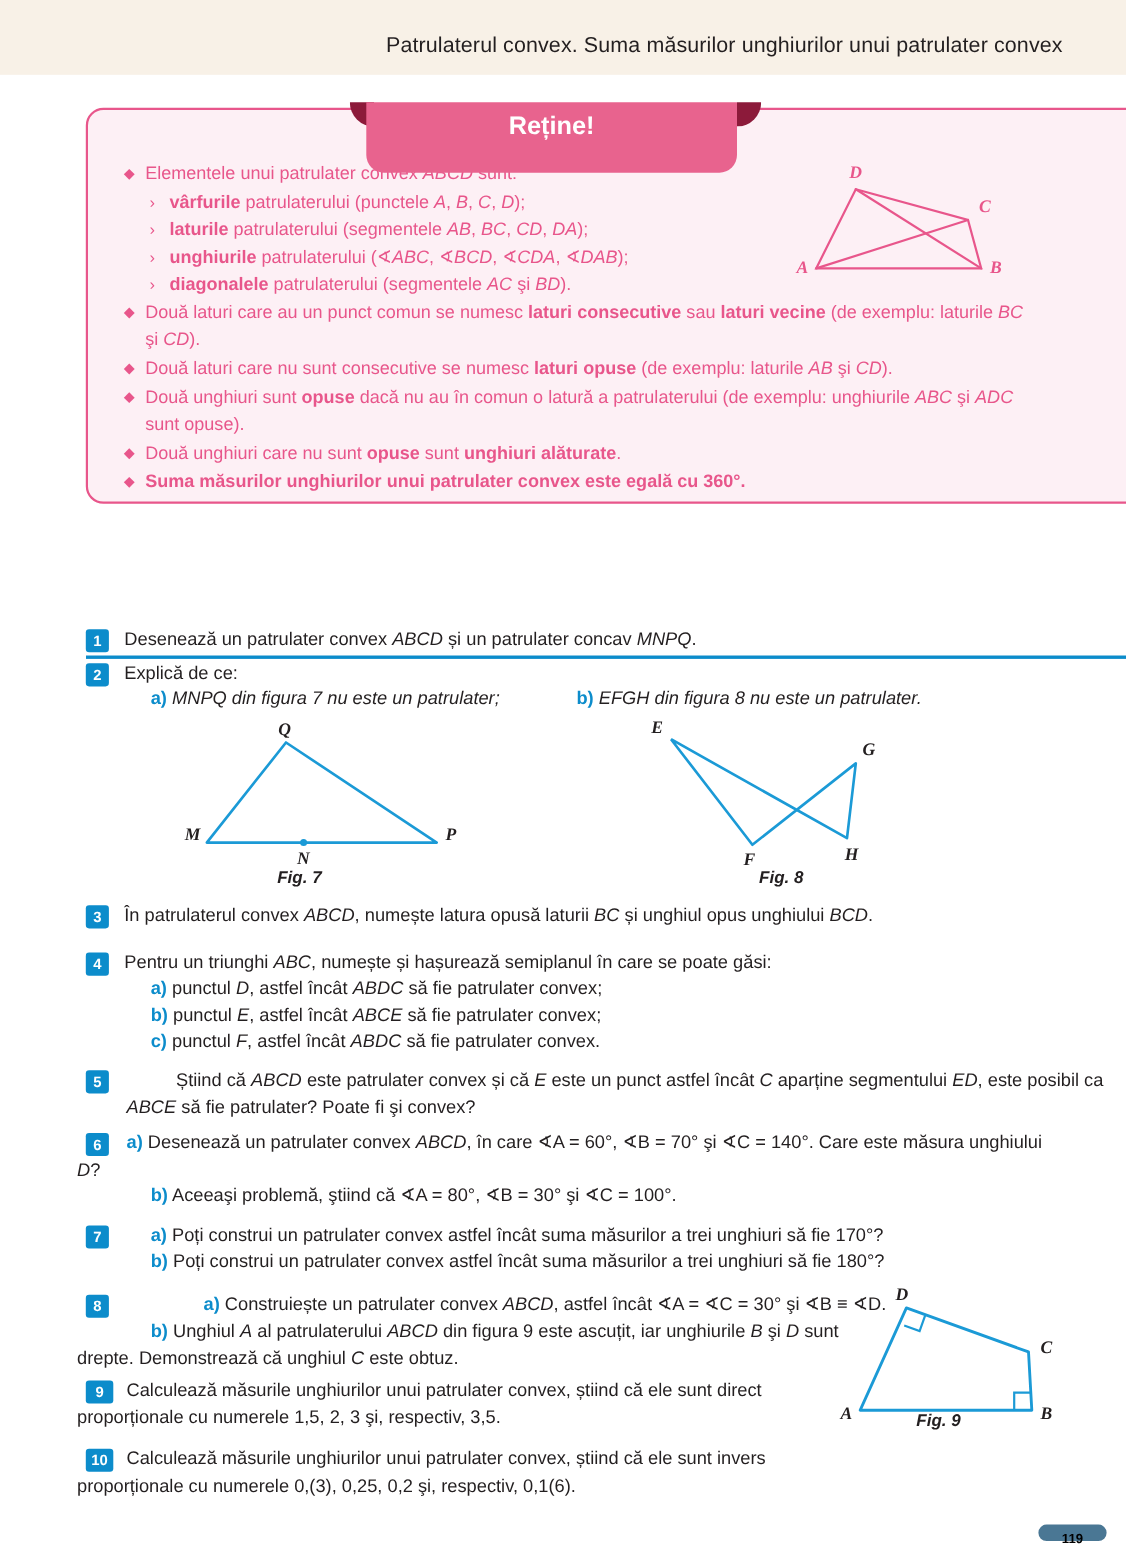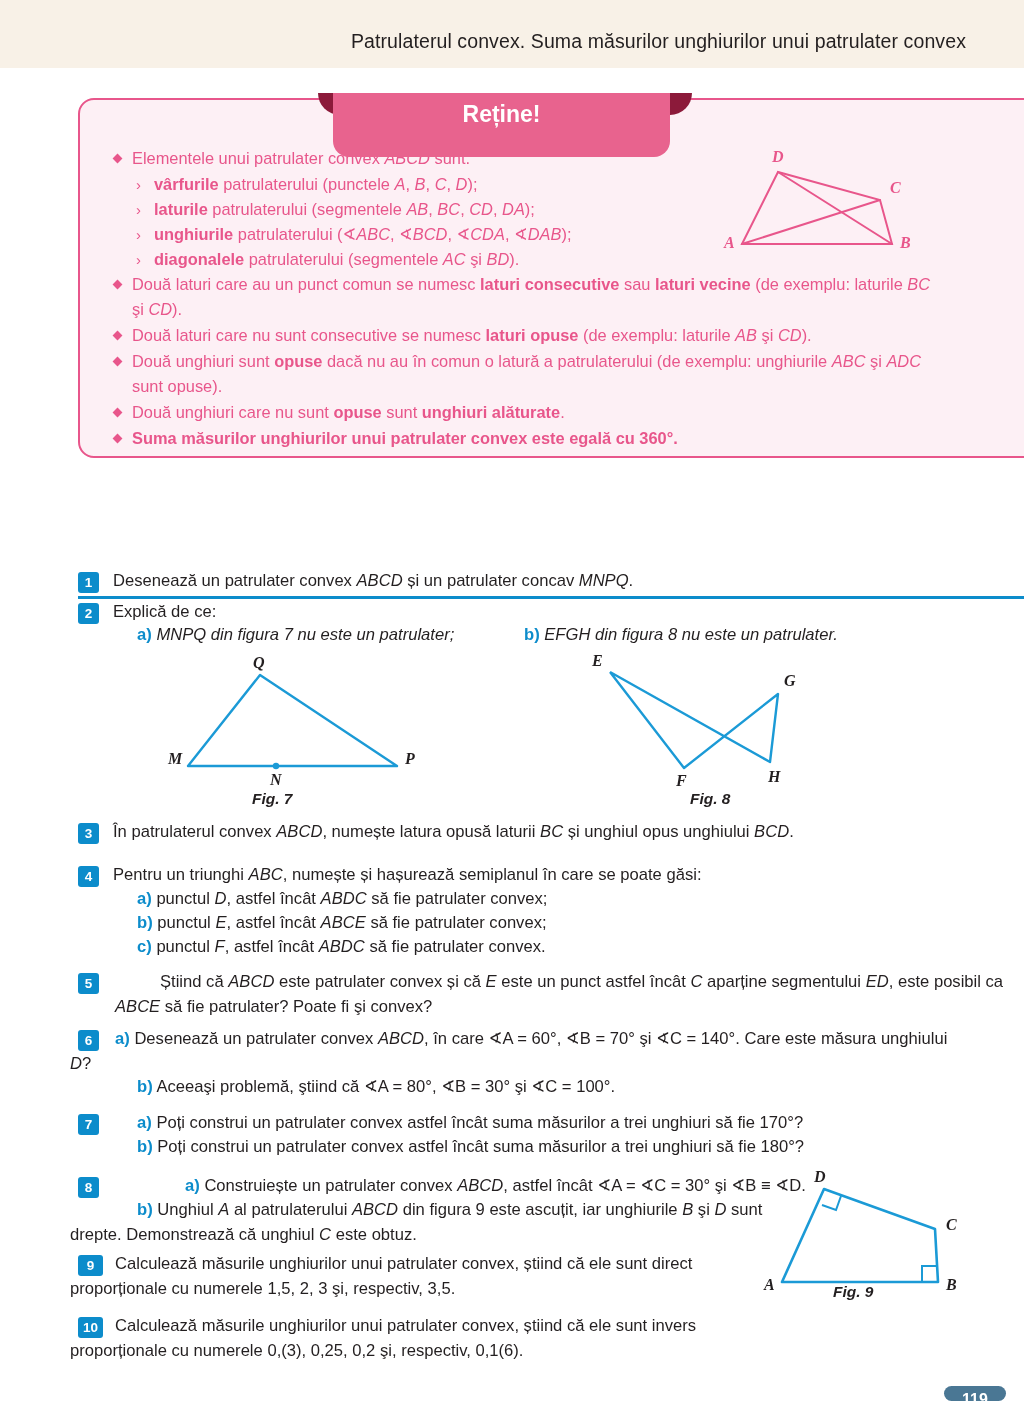--- a/index.html
+++ b/index.html
@@ -82,22 +82,22 @@
   .num.wide2 { width: 25px; }
   .bl { color: #0C8CCB; font-weight: bold; }
 
   
   .figcap { position: absolute; font-style: italic; font-weight: bold; font-size: 15.5px; color:#231f20; }
   svg { overflow: visible; }
 
   
   .pagenum {
     position: absolute; left: 944px; top: 1386px; width: 62px; height: 15px;
-    background: #4A7794; border-radius: 13px; color: #ffffff;
-    font-size: 16px; font-weight: bold; text-align: center; line-height: 27px;
+    background: #4A7794; border-radius: 13px; color: #000000;
+    font-size: 12px; font-weight: bold; text-align: center; line-height: 27px;
   }
   .lbl { font-style: italic; font-size: 16px; fill: #231f20; font-family: "Liberation Serif", serif; font-weight: bold; }
   .lblp { font-style: italic; font-size: 16px; fill: #E8568B; font-family: "Liberation Serif", serif; font-weight: bold; }
 </style>
 </head>
 <body>
 
 <div class="page">
 
   <div class="head-band"></div>

